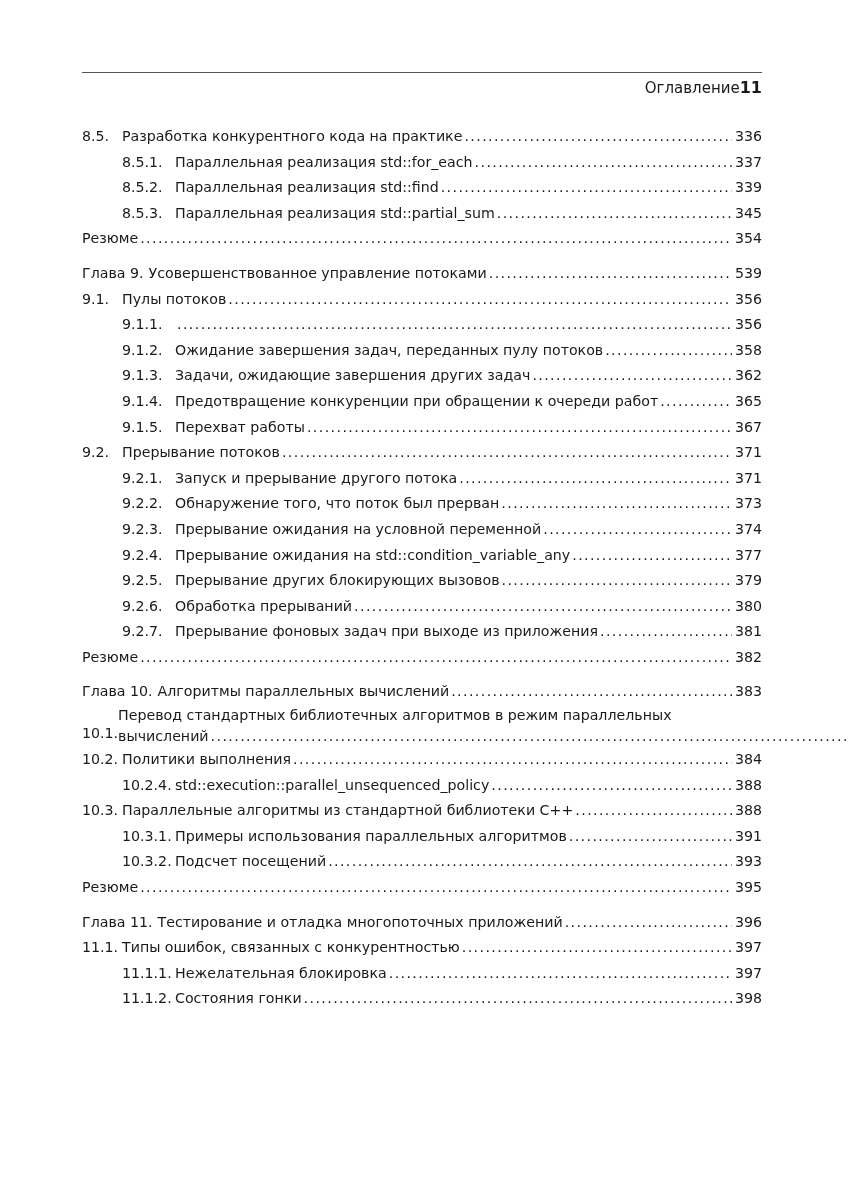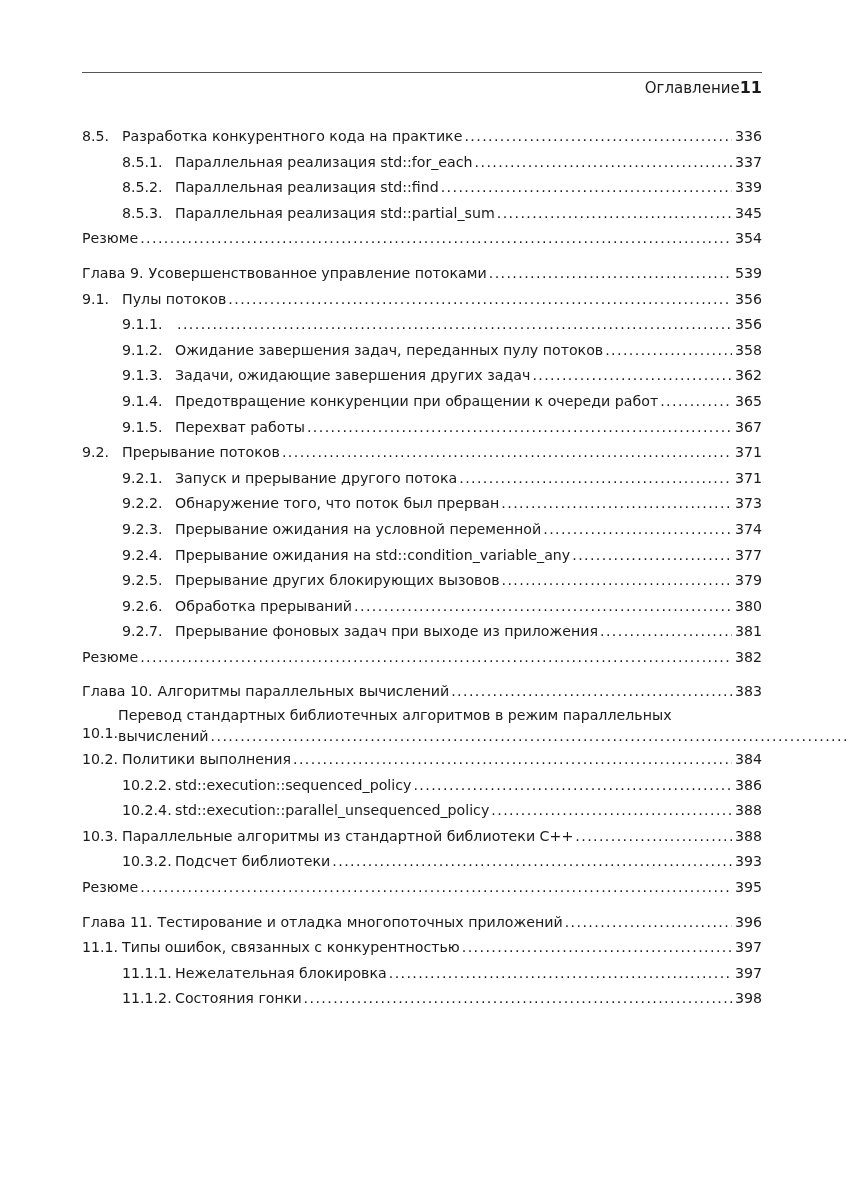--- a/index.html
+++ b/index.html
@@ -174,40 +174,40 @@
         </div>
       </div>
     </div>
     <div class="row lvl1">
       <span class="num-col">10.2.</span>
       <span class="title">Политики выполнения</span>
       <span class="dots"></span>
       <span class="page-num">384</span>
     </div>
     <div class="row lvl2 indent2">
-      <span class="num-col">10.2.2.</span>
-      <span class="title">std::execution::sequenced_policy</span>
-      <span class="dots"></span>
-      <span class="page-num">386</span>
-    </div>
-    <div class="row lvl2 indent2">
       <span class="num-col">10.2.4.</span>
       <span class="title">std::execution::parallel_unsequenced_policy</span>
       <span class="dots"></span>
       <span class="page-num">388</span>
     </div>
     <div class="row lvl1">
       <span class="num-col">10.3.</span>
       <span class="title">Параллельные алгоритмы из стандартной библиотеки C++</span>
       <span class="dots"></span>
       <span class="page-num">388</span>
     </div>
     <div class="row lvl2 indent2">
+      <span class="num-col">10.3.1.</span>
+      <span class="title">Примеры использования параллельных алгоритмов</span>
+      <span class="dots"></span>
+      <span class="page-num">391</span>
+    </div>
+    <div class="row lvl2 indent2">
       <span class="num-col">10.3.2.</span>
-      <span class="title">Подсчет библиотеки</span>
+      <span class="title">Подсчет посещений</span>
       <span class="dots"></span>
       <span class="page-num">393</span>
     </div>
     <div class="row">
       <span class="title">Резюме</span>
       <span class="dots"></span>
       <span class="page-num">395</span>
     </div>
     <div class="row chapter">
       <span class="ch-label">Глава 11.</span>

